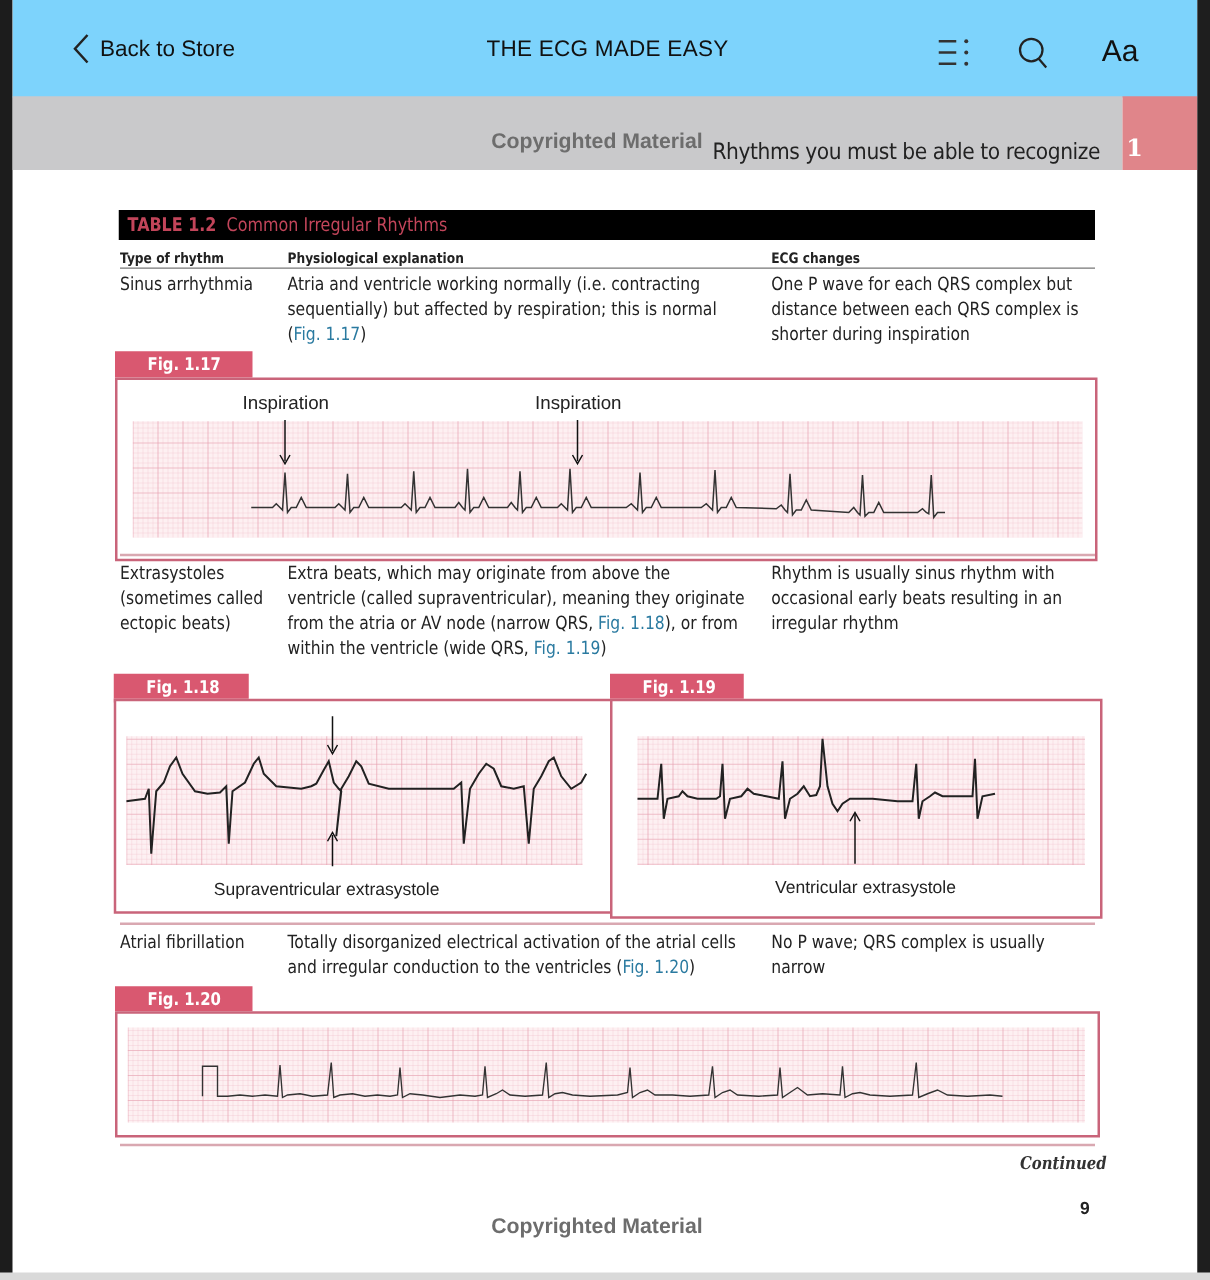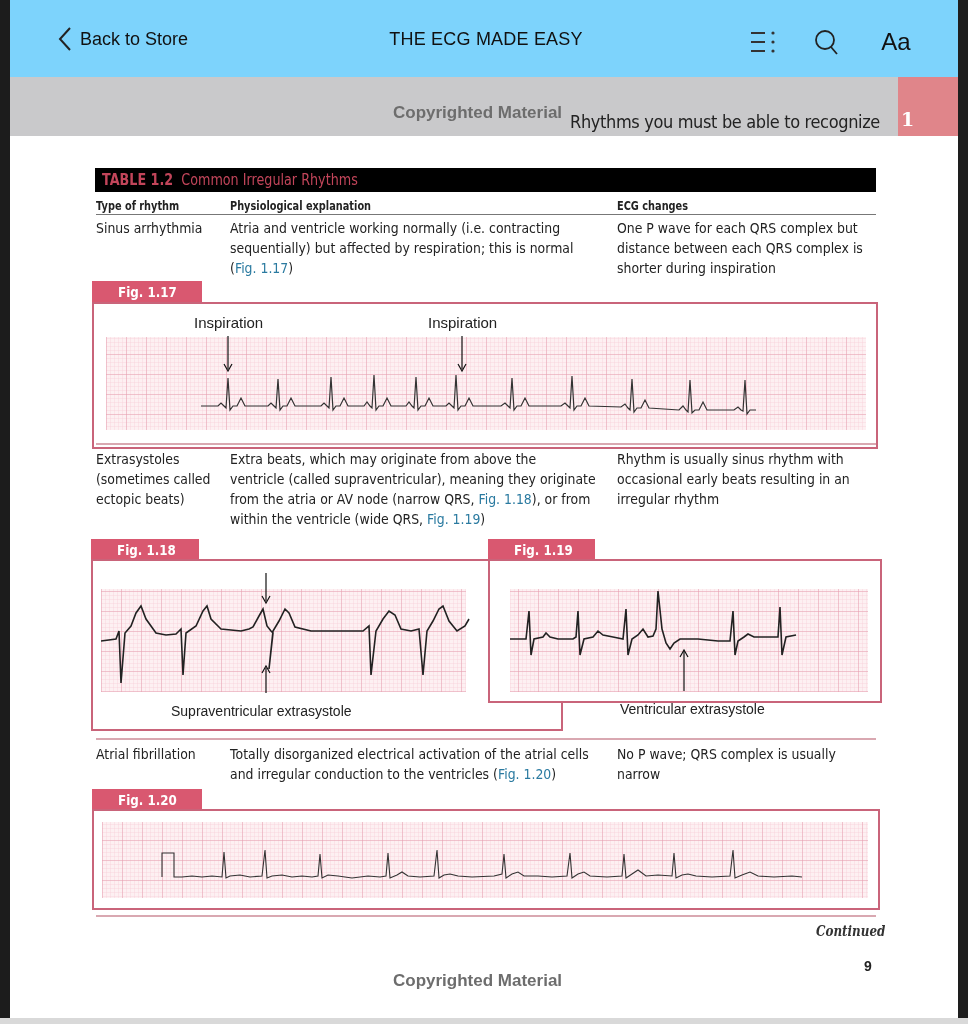--- a/index.html
+++ b/index.html
@@ -180,21 +180,21 @@
       <polyline fill="none" stroke="#222" stroke-width="1.6" points="0,70 15,68 18,60 20,112 24,62 30,55 35,42 40,35 45,48 55,62 65,64 75,63 80,58 82,104 85,62 95,55 102,40 106,35 110,48 120,58 140,60 148,58 152,56 158,45 162,38 166,55 170,60 172,62 168,98 172,60 178,50 184,38 188,42 194,56 210,60 240,60 262,60 268,55 270,104 275,60 282,48 288,40 294,44 300,58 310,60 318,58 322,104 326,60 332,50 338,38 342,35 348,50 356,60 364,55 368,48"></polyline>
       <line x1="165" y1="122" x2="165" y2="97" stroke="#111" stroke-width="1.2"></line>
         <polyline points="161,102 165,95 169,102" fill="none" stroke="#111" stroke-width="1.2"></polyline>
     </svg>
     <div class="fig-label" style="left:78px; top:142px; font-size:14px;">Supraventricular extrasystole</div>
   </div>
 
   <div class="fig-tab" style="left:478px; top:539px; width:107px;">
       <span>Fig. 1.19</span>
     </div>
-  <div class="fig-box" style="left:478px; top:559px; width:394px; height:144px;padding-left:14px;">
+  <div class="fig-box" style="left:478px; top:559px; width:394px; height:176px;padding-left:14px;">
     <svg class="ecg" style="left:8px; top:10px;" width="376" height="130" viewBox="0 0 376 130">
       <defs>
         <pattern id="small3" width="4" height="4" patternUnits="userSpaceOnUse">
             <path d="M4 0 L0 0 0 4" fill="none" stroke="#f3c6cf" stroke-width="0.6"></path>
           </pattern>
         <pattern id="big3" width="20" height="20" patternUnits="userSpaceOnUse">
             <rect width="20" height="20" fill="url(#small3)"></rect>
             <path d="M20 0 L0 0 0 20" fill="none" stroke="#e59aaa" stroke-width="0.9"></path>
           </pattern>
       </defs>

